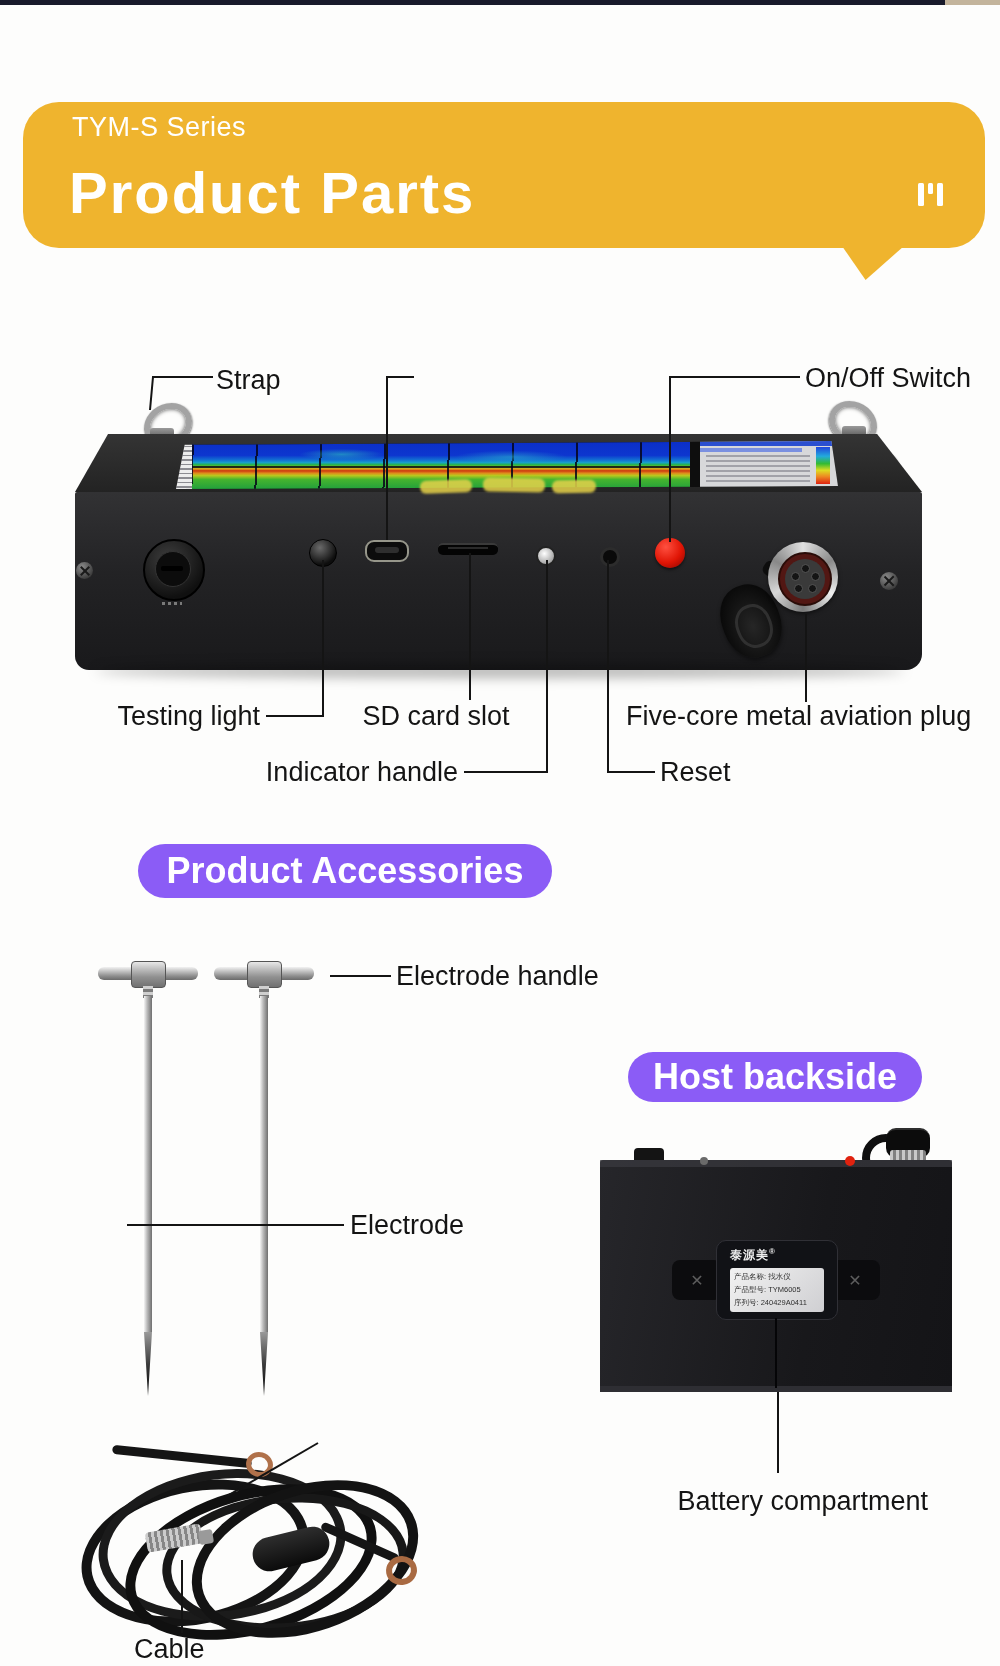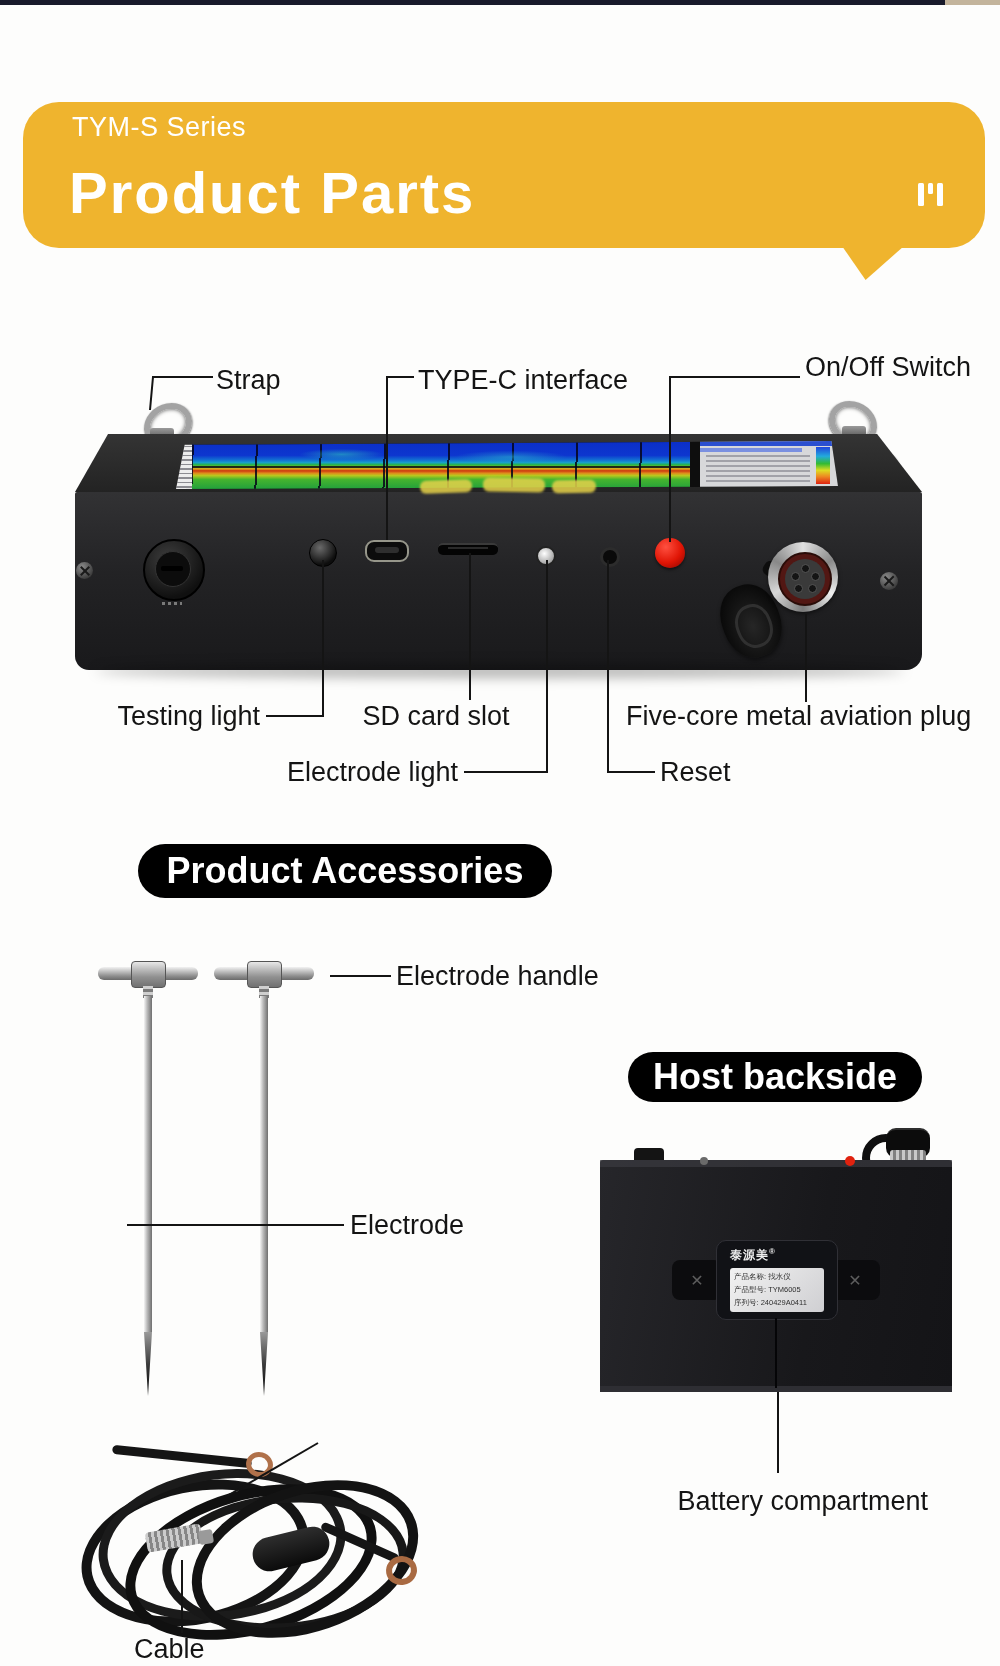--- a/index.html
+++ b/index.html
@@ -96,21 +96,21 @@
   .pin{position:absolute;width:7px;height:7px;border-radius:50%;background:#141414;border:1px solid #555;}
   .rubbercap{left:722px;top:584px;width:58px;height:74px;border-radius:46%;
         background:radial-gradient(ellipse at 50% 58%,#262626,#0a0a0a 72%);
         transform:rotate(-20deg);box-shadow:0 2px 4px rgba(0,0,0,.5);}
   .rubbercap-in{left:736px;top:604px;width:30px;height:38px;border-radius:46%;
         border:3px solid #303030;transform:rotate(-20deg);}
   .capband{left:762px;top:566px;width:32px;height:15px;border-radius:6px;background:#0e0e0e;
         transform:rotate(32deg);}
 
   
-  .pill{background:#000000;color:#ffffff;font-weight:700;display:flex;align-items:center;
+  .pill{background:#8b5cf6;color:#ffffff;font-weight:700;display:flex;align-items:center;
         justify-content:center;white-space:nowrap;}
   .pill-acc{left:138px;top:844px;width:414px;height:54px;border-radius:27px;font-size:36px;}
   .pill-host{left:628px;top:1052px;width:294px;height:50px;border-radius:25px;font-size:36px;}
 
   
   .crossbar{position:absolute;height:13px;border-radius:6px;
         background:linear-gradient(180deg,#f2f2f2,#8d8d8d 70%,#6a6a6a);}
   .collar{position:absolute;width:33px;height:25px;border-radius:4px;
         background:linear-gradient(180deg,#e8e8e8,#909090 60%,#707070);border:1px solid #555;}
   .neck{position:absolute;width:10px;height:12px;background:
@@ -226,26 +226,25 @@
   <div class="abs avia-mid"></div>
   <div class="abs avia-face">
     <span class="pin" style="left:16px;top:5px;"></span>
     <span class="pin" style="left:6px;top:13px;"></span>
     <span class="pin" style="left:26px;top:13px;"></span>
     <span class="pin" style="left:9px;top:25px;"></span>
     <span class="pin" style="left:23px;top:25px;"></span>
   </div>
 
   <div class="abs lbl" style="left:216px;top:363px;">Strap</div>
-  <div class="abs lbl" style="left:418px;top:363px;">TYPE-C interface</div>
-  <div class="abs lbl" style="left:805px;top:350px;">On/Off Switch</div>
+  <div class="abs lbl" style="left:805px;top:361px;">On/Off Switch</div>
   <div class="abs lbl" style="left:60px;top:699px;width:200px;text-align:right;">Testing light</div>
   <div class="abs lbl" style="left:336px;top:699px;width:200px;text-align:center;">SD card slot</div>
   <div class="abs lbl" style="left:626px;top:699px;">Five-core metal aviation plug</div>
-  <div class="abs lbl" style="left:256px;top:755px;width:202px;text-align:right;">Electrode light</div>
+  <div class="abs lbl" style="left:256px;top:755px;width:202px;text-align:right;">Indicator handle</div>
   <div class="abs lbl" style="left:660px;top:755px;">Reset</div>
 
   <div class="abs pill pill-acc">Product Accessories</div>
 
   <div class="crossbar" style="left:98px;top:967px;width:100px;"></div>
   <div class="collar" style="left:131px;top:961px;"></div>
   <div class="neck" style="left:143px;top:986px;"></div>
   <div class="rod" style="left:144px;top:996px;"></div>
   <div class="tip" style="left:144px;top:1332px;"></div>
 

